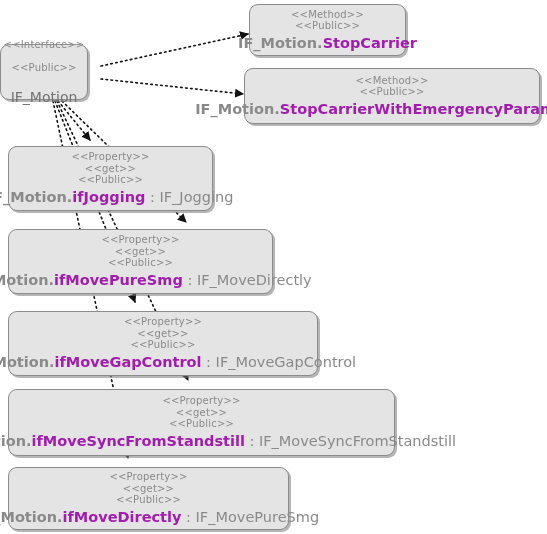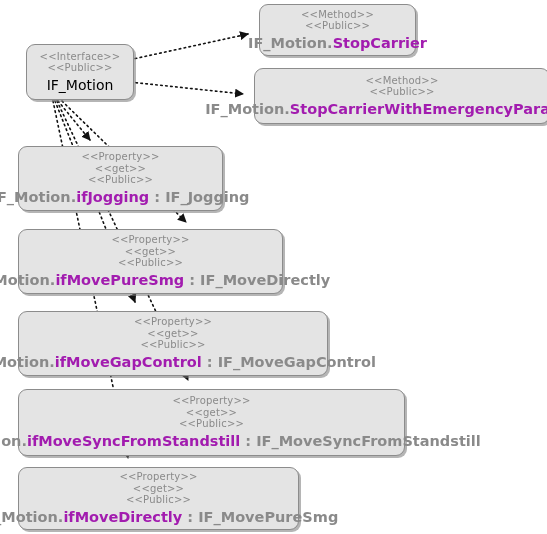--- a/index.html
+++ b/index.html
@@ -33,21 +33,20 @@
     box-sizing: border-box;
     background: #e4e4e4;
     border: 1px solid #8c8c8c;
     border-radius: 9px;
     box-shadow: 2px 2px 0 0 rgba(120,120,120,0.55);
     display: flex;
     flex-direction: column;
     align-items: center;
     justify-content: center;
     z-index: 2;
-    margin-left: 10px;
   }
   .stereo {
     color: #8a8a8a;
     font-size: 10px;
     line-height: 11.5px;
     letter-spacing: 0.2px;
     white-space: nowrap;
   }
   .title {
     font-size: 14.5px;
@@ -58,27 +57,27 @@
   }
   .title .q {
     color: #8a8a8a;
     font-weight: bold;
   }
   .title .n {
     color: #a21caf;
     font-weight: bold;
   }
   .title .plain {
-    color: #000000;
+    color: #737373;
     font-weight: normal;
     text-align: center;
   }
   .title .t {
     color: #8a8a8a;
-    font-weight: bold;
+    font-weight: normal;
   }
   .iface .title {
     font-size: 14px;
     font-weight: normal;
   }
 </style>
 </head>
 <body>
 
 <div id="canvas">
@@ -98,21 +97,21 @@
 
     <path d="M62,101 L186,222" fill="none" stroke="#111111" stroke-width="1.6" stroke-dasharray="1.6 3.4" stroke-linecap="round" marker-end="url(#arw)"></path>
 
     <path d="M55,101 L135,302" fill="none" stroke="#111111" stroke-width="1.6" stroke-dasharray="1.6 3.4" stroke-linecap="round" marker-end="url(#arw)"></path>
 
     <path d="M57,101 L188,380" fill="none" stroke="#111111" stroke-width="1.6" stroke-dasharray="1.6 3.4" stroke-linecap="round" marker-end="url(#arw)"></path>
 
     <path d="M53,101 L128,458" fill="none" stroke="#111111" stroke-width="1.6" stroke-dasharray="1.6 3.4" stroke-linecap="round" marker-end="url(#arw)"></path>
   </svg>
 
-  <div class="node iface" style="left:16px; top:44px; width:108px; height:56px;">
+  <div class="node iface" style="left:0; top:44px; width:88px; height:56px;gap:12px;">
     <div class="stereo">&lt;&lt;Interface&gt;&gt;</div>
     <div class="stereo">&lt;&lt;Public&gt;&gt;</div>
     <div class="title">
       <span class="plain">IF_Motion</span>
     </div>
   </div>
 
   <div class="node" style="left:249px; top:4px; width:157px; height:52px;">
     <div class="stereo">&lt;&lt;Method&gt;&gt;</div>
     <div class="stereo">&lt;&lt;Public&gt;&gt;</div>

